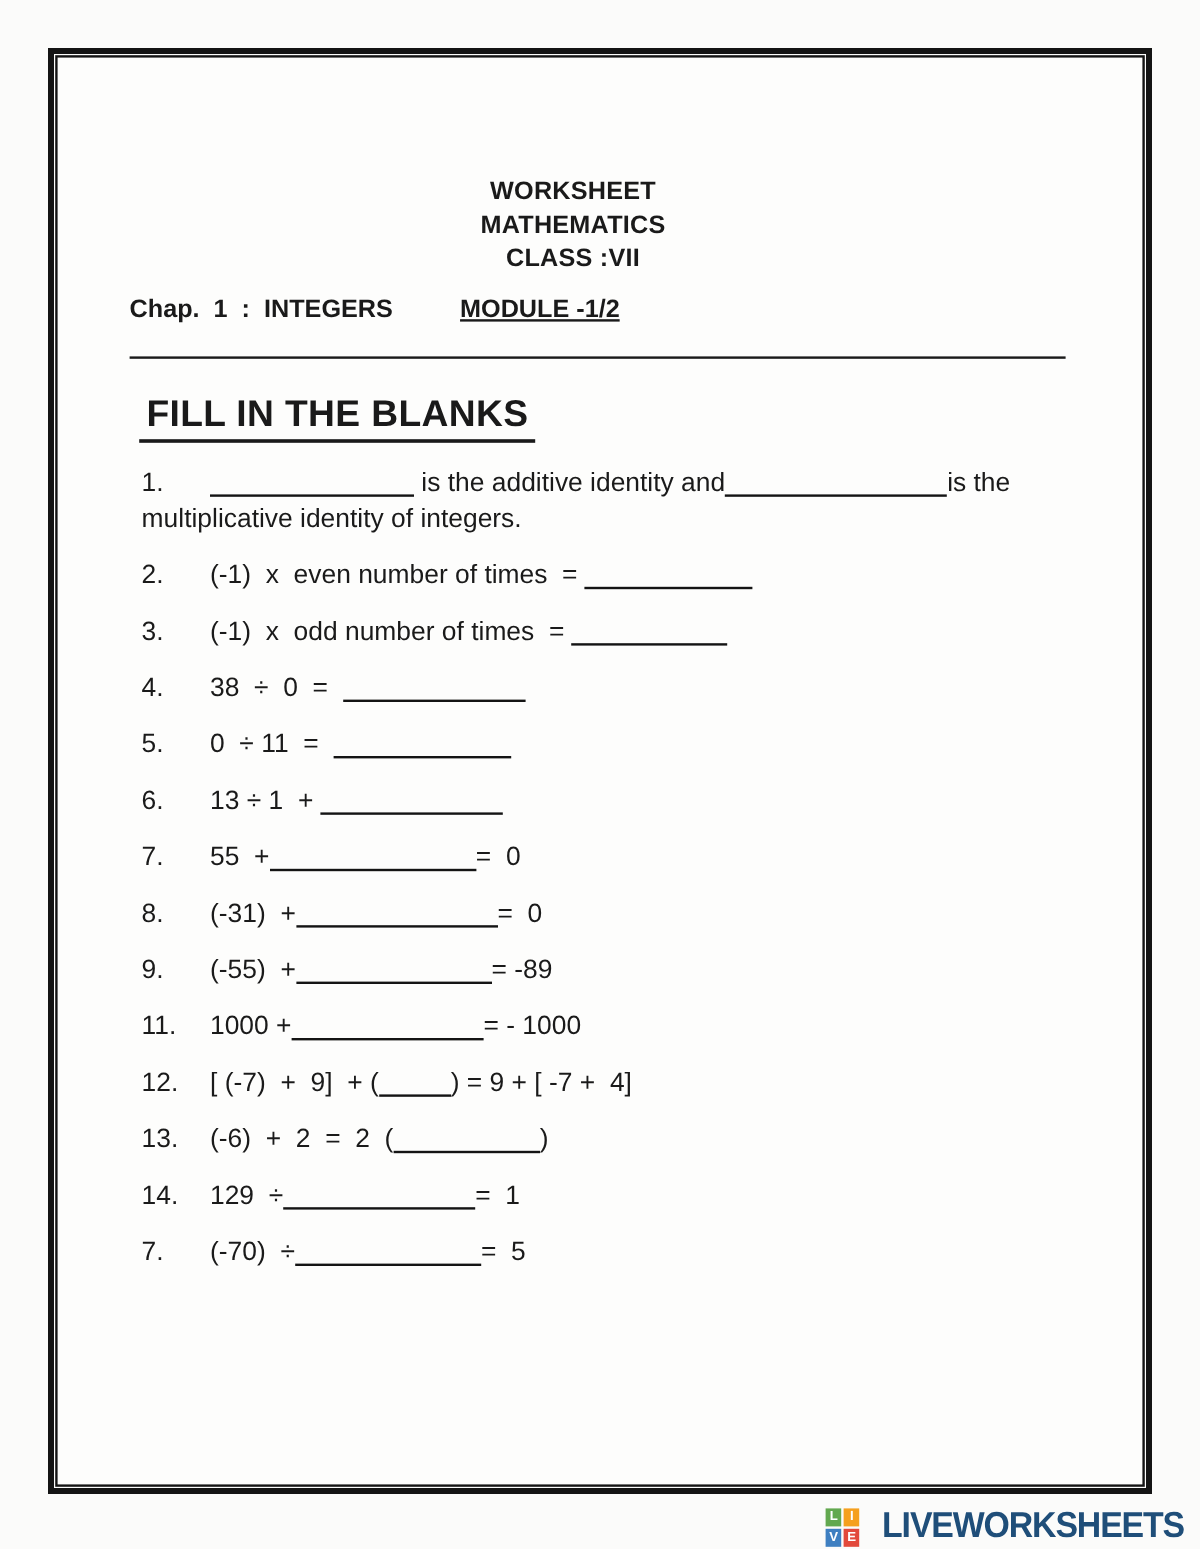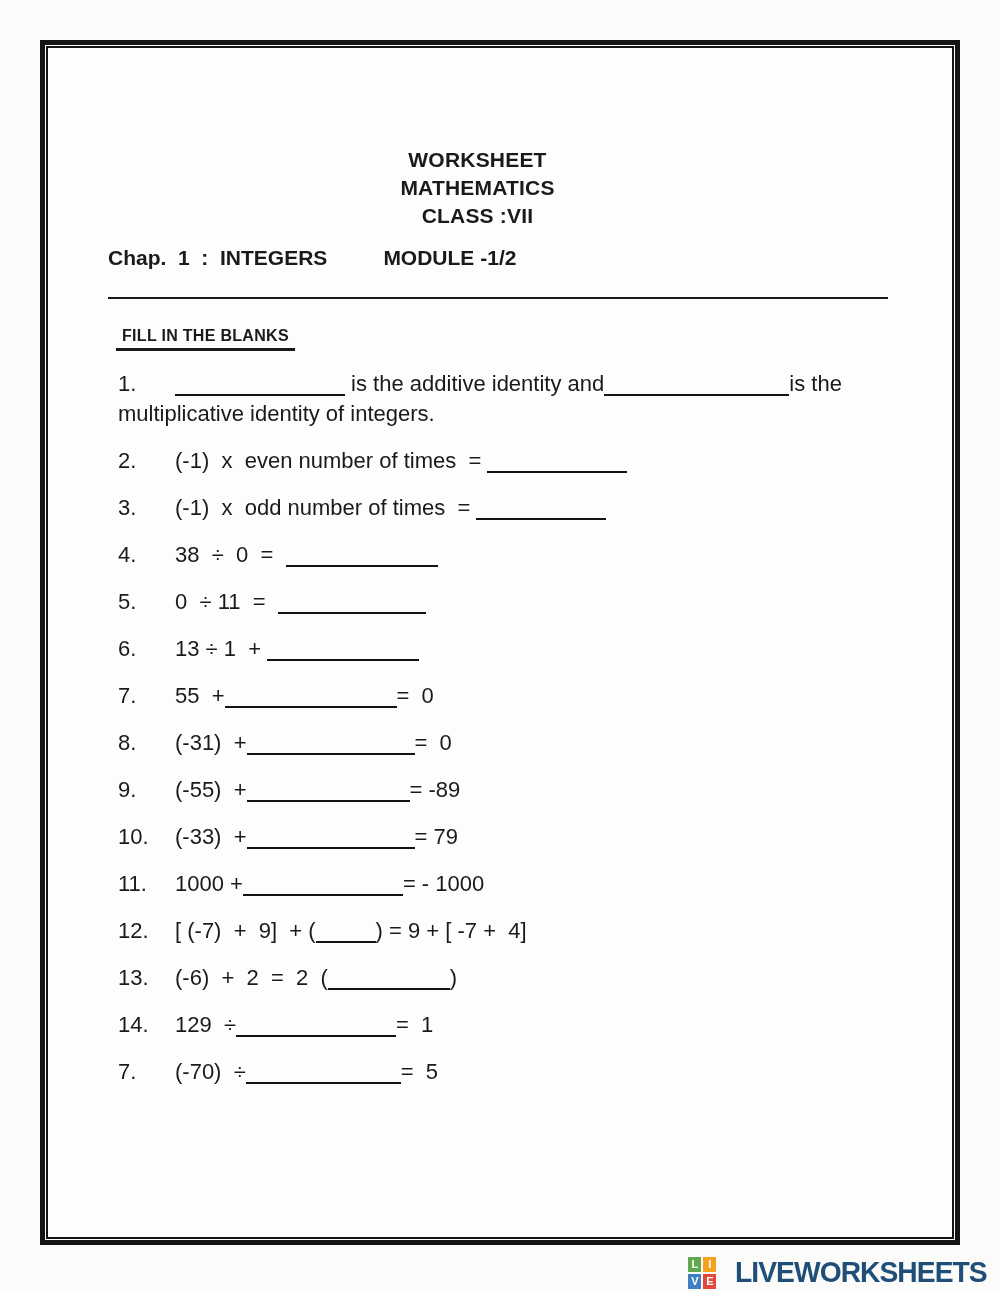--- a/index.html
+++ b/index.html
@@ -17,22 +17,22 @@
   }
   .title-block {
     margin-top:98px; text-align:center; padding-right:45px;
     font-weight:bold; font-size:21px; line-height:28px; letter-spacing:0.2px;
   }
   .chapter-row {
     display:flex; margin:16px 0 0 60px; width:780px; box-sizing:border-box;
     border-bottom:2px solid #1a1a1a; padding-bottom:27px;
     font-weight:bold; font-size:21px; white-space:pre;
   }
-  .chapter-row .module { margin-left:56px; }
-  .section-heading { margin:28px 0 0 68px; font-size:16px; font-weight:bold; }
+  .chapter-row .module { margin-left:56px;text-decoration:underline; }
+  .section-heading { margin:28px 0 0 68px; font-size:31px; font-weight:bold; }
   .section-heading span {
     display:inline-block; border-bottom:3px solid #1a1a1a; padding:0 6px 3px 6px;
     letter-spacing:0.3px;
   }
   #questions { margin-top:19px; font-size:22px; }
   .q-row { display:flex; margin:0 0 19px 70px; line-height:28px; }
   .q-row.has-continuation { margin-bottom:2px; }
   .q-num { width:57px; flex:none; }
   .q-content { white-space:pre; flex:1; min-width:0; }
   .q-blank {
@@ -110,24 +110,20 @@
         </div>
         <div class="q-row">
           <span class="q-num">8.</span>
           <span class="q-content"><span>(-31)  +</span><span class="q-blank" style="width: 168px;"></span><span>=  0</span></span>
         </div>
         <div class="q-row">
           <span class="q-num">9.</span>
           <span class="q-content"><span>(-55)  +</span><span class="q-blank" style="width: 163px;"></span><span>= -89</span></span>
         </div>
         <div class="q-row">
-          <span class="q-num">10.</span>
-          <span class="q-content"><span>(-33)  +</span><span class="q-blank" style="width: 168px;"></span><span>= 79</span></span>
-        </div>
-        <div class="q-row">
           <span class="q-num">11.</span>
           <span class="q-content"><span>1000 +</span><span class="q-blank" style="width: 160px;"></span><span>= - 1000</span></span>
         </div>
         <div class="q-row">
           <span class="q-num">12.</span>
           <span class="q-content"><span>[ (-7)  +  9]  + (</span><span class="q-blank" style="width: 60px;"></span><span>) = 9 + [ -7 +  4]</span></span>
         </div>
         <div class="q-row">
           <span class="q-num">13.</span>
           <span class="q-content"><span>(-6)  +  2  =  2  (</span><span class="q-blank" style="width: 122px;"></span><span>)</span></span>

